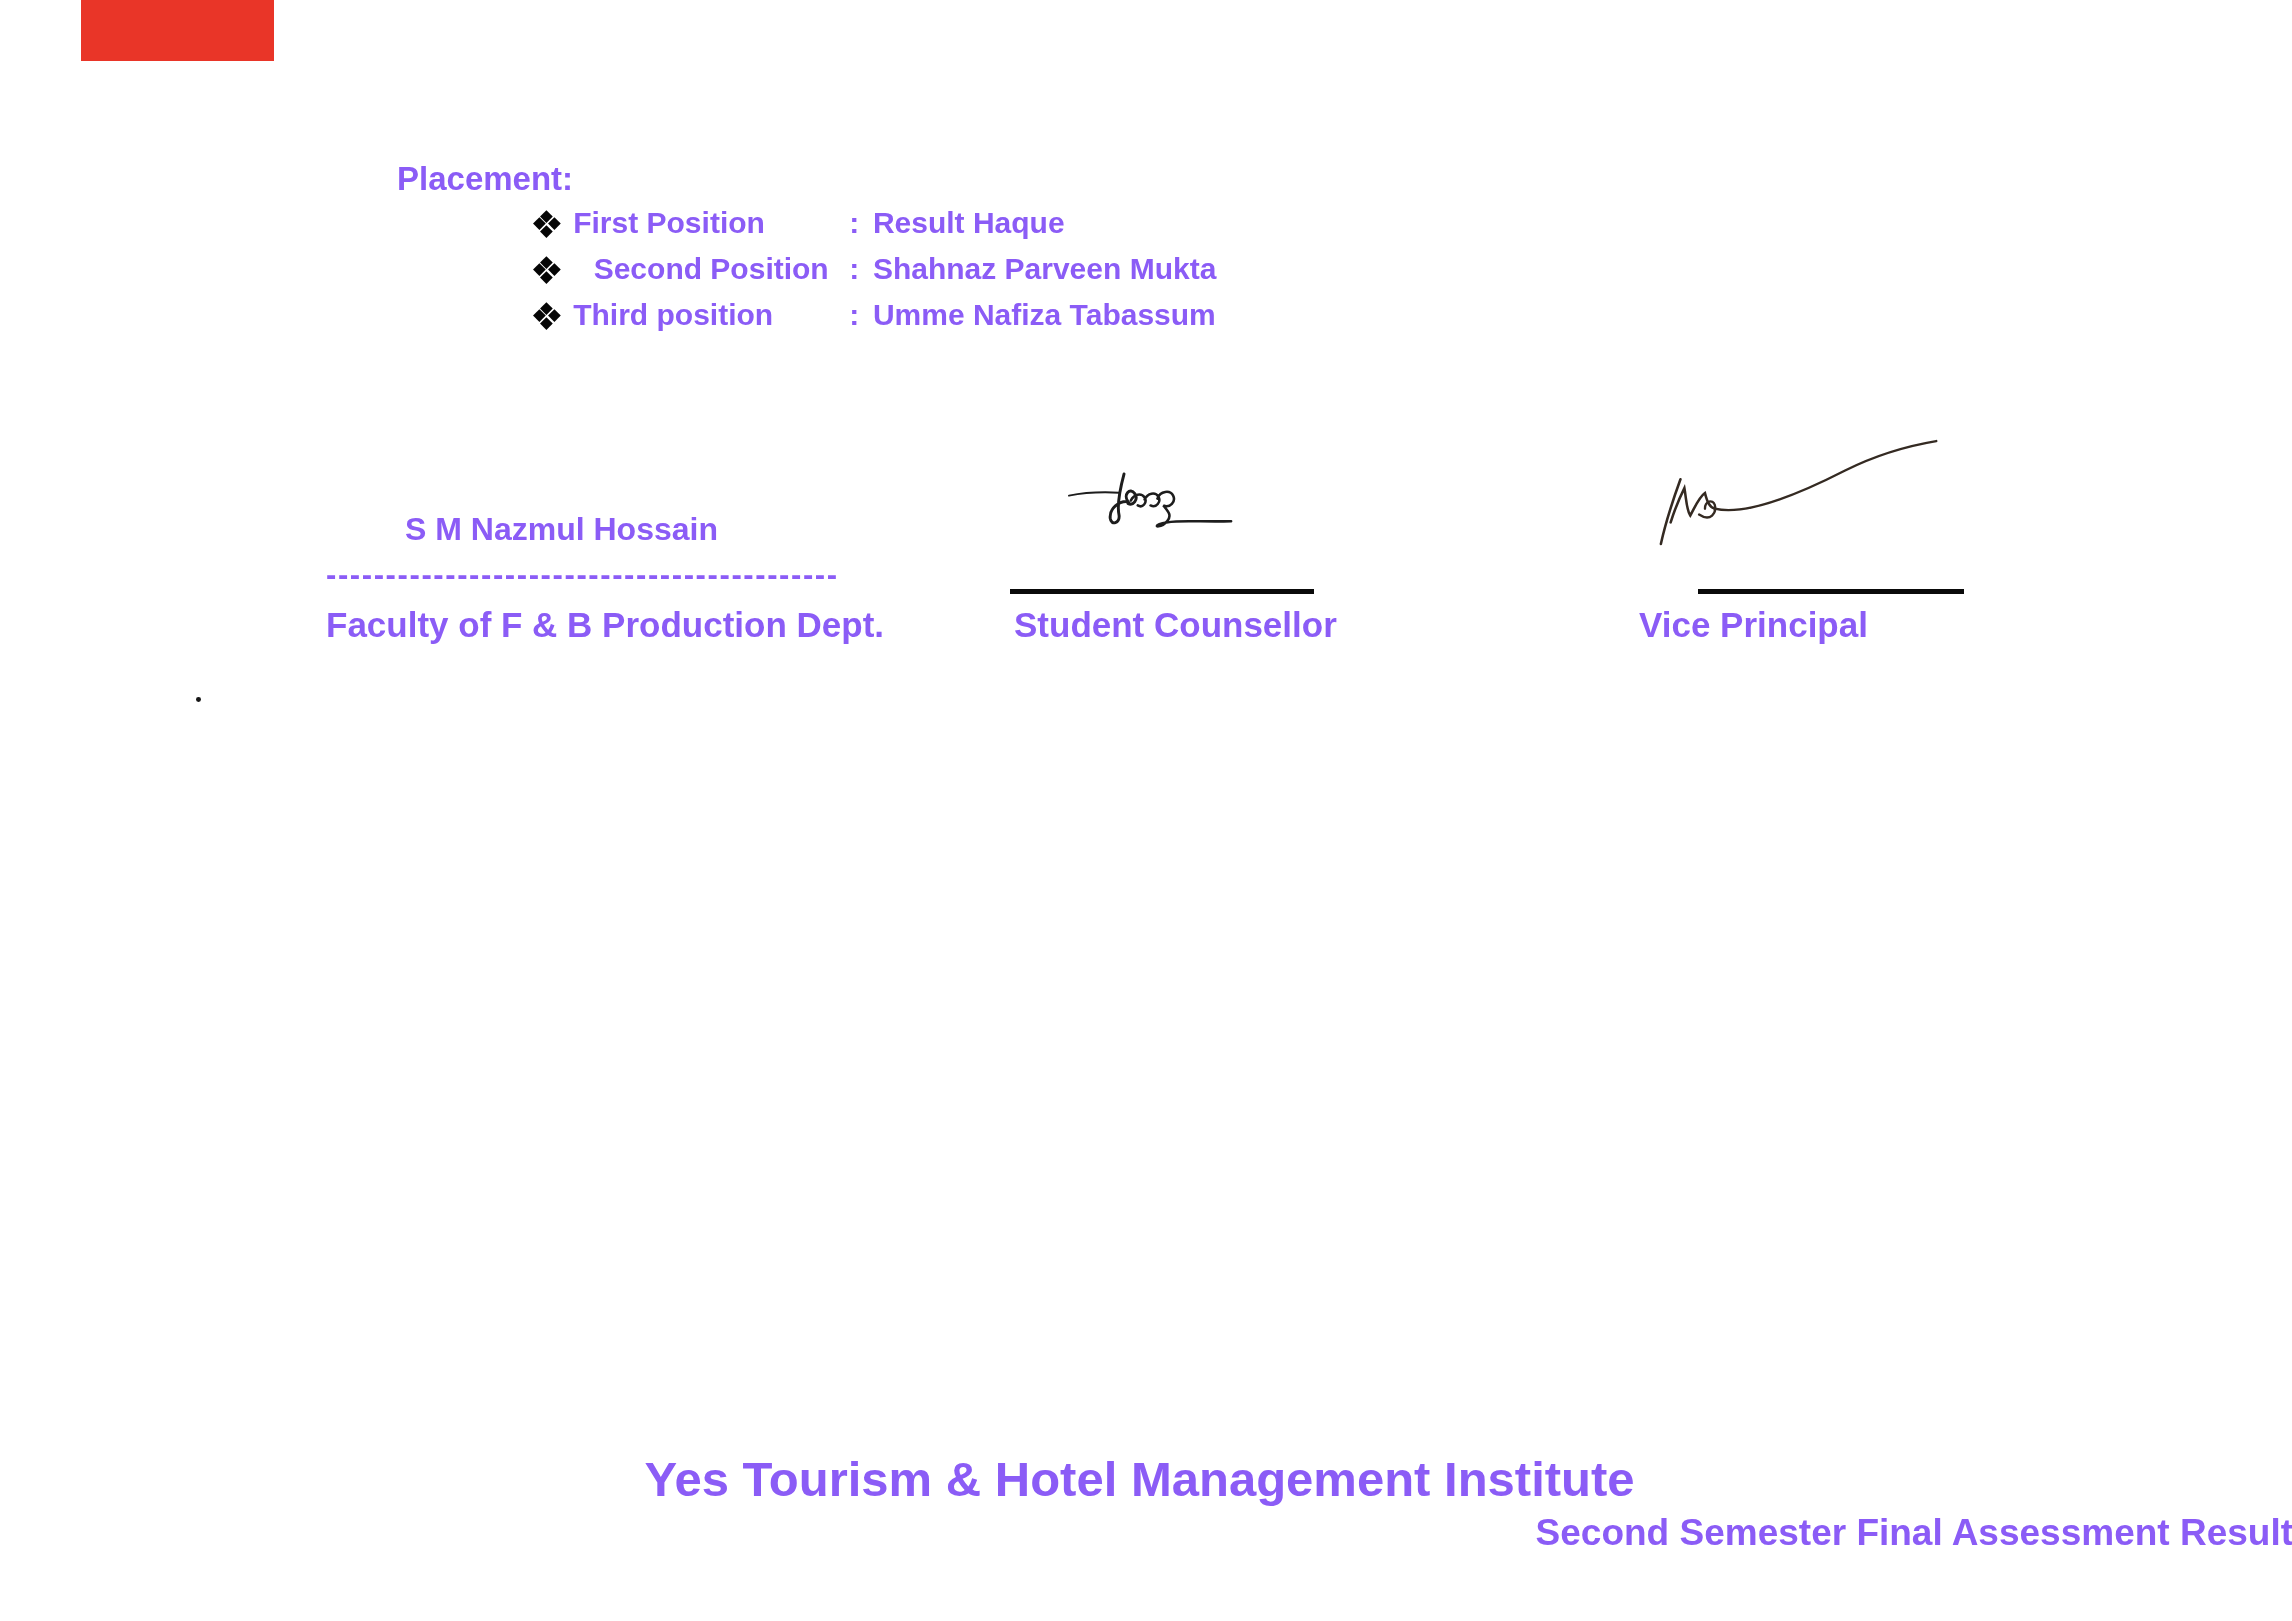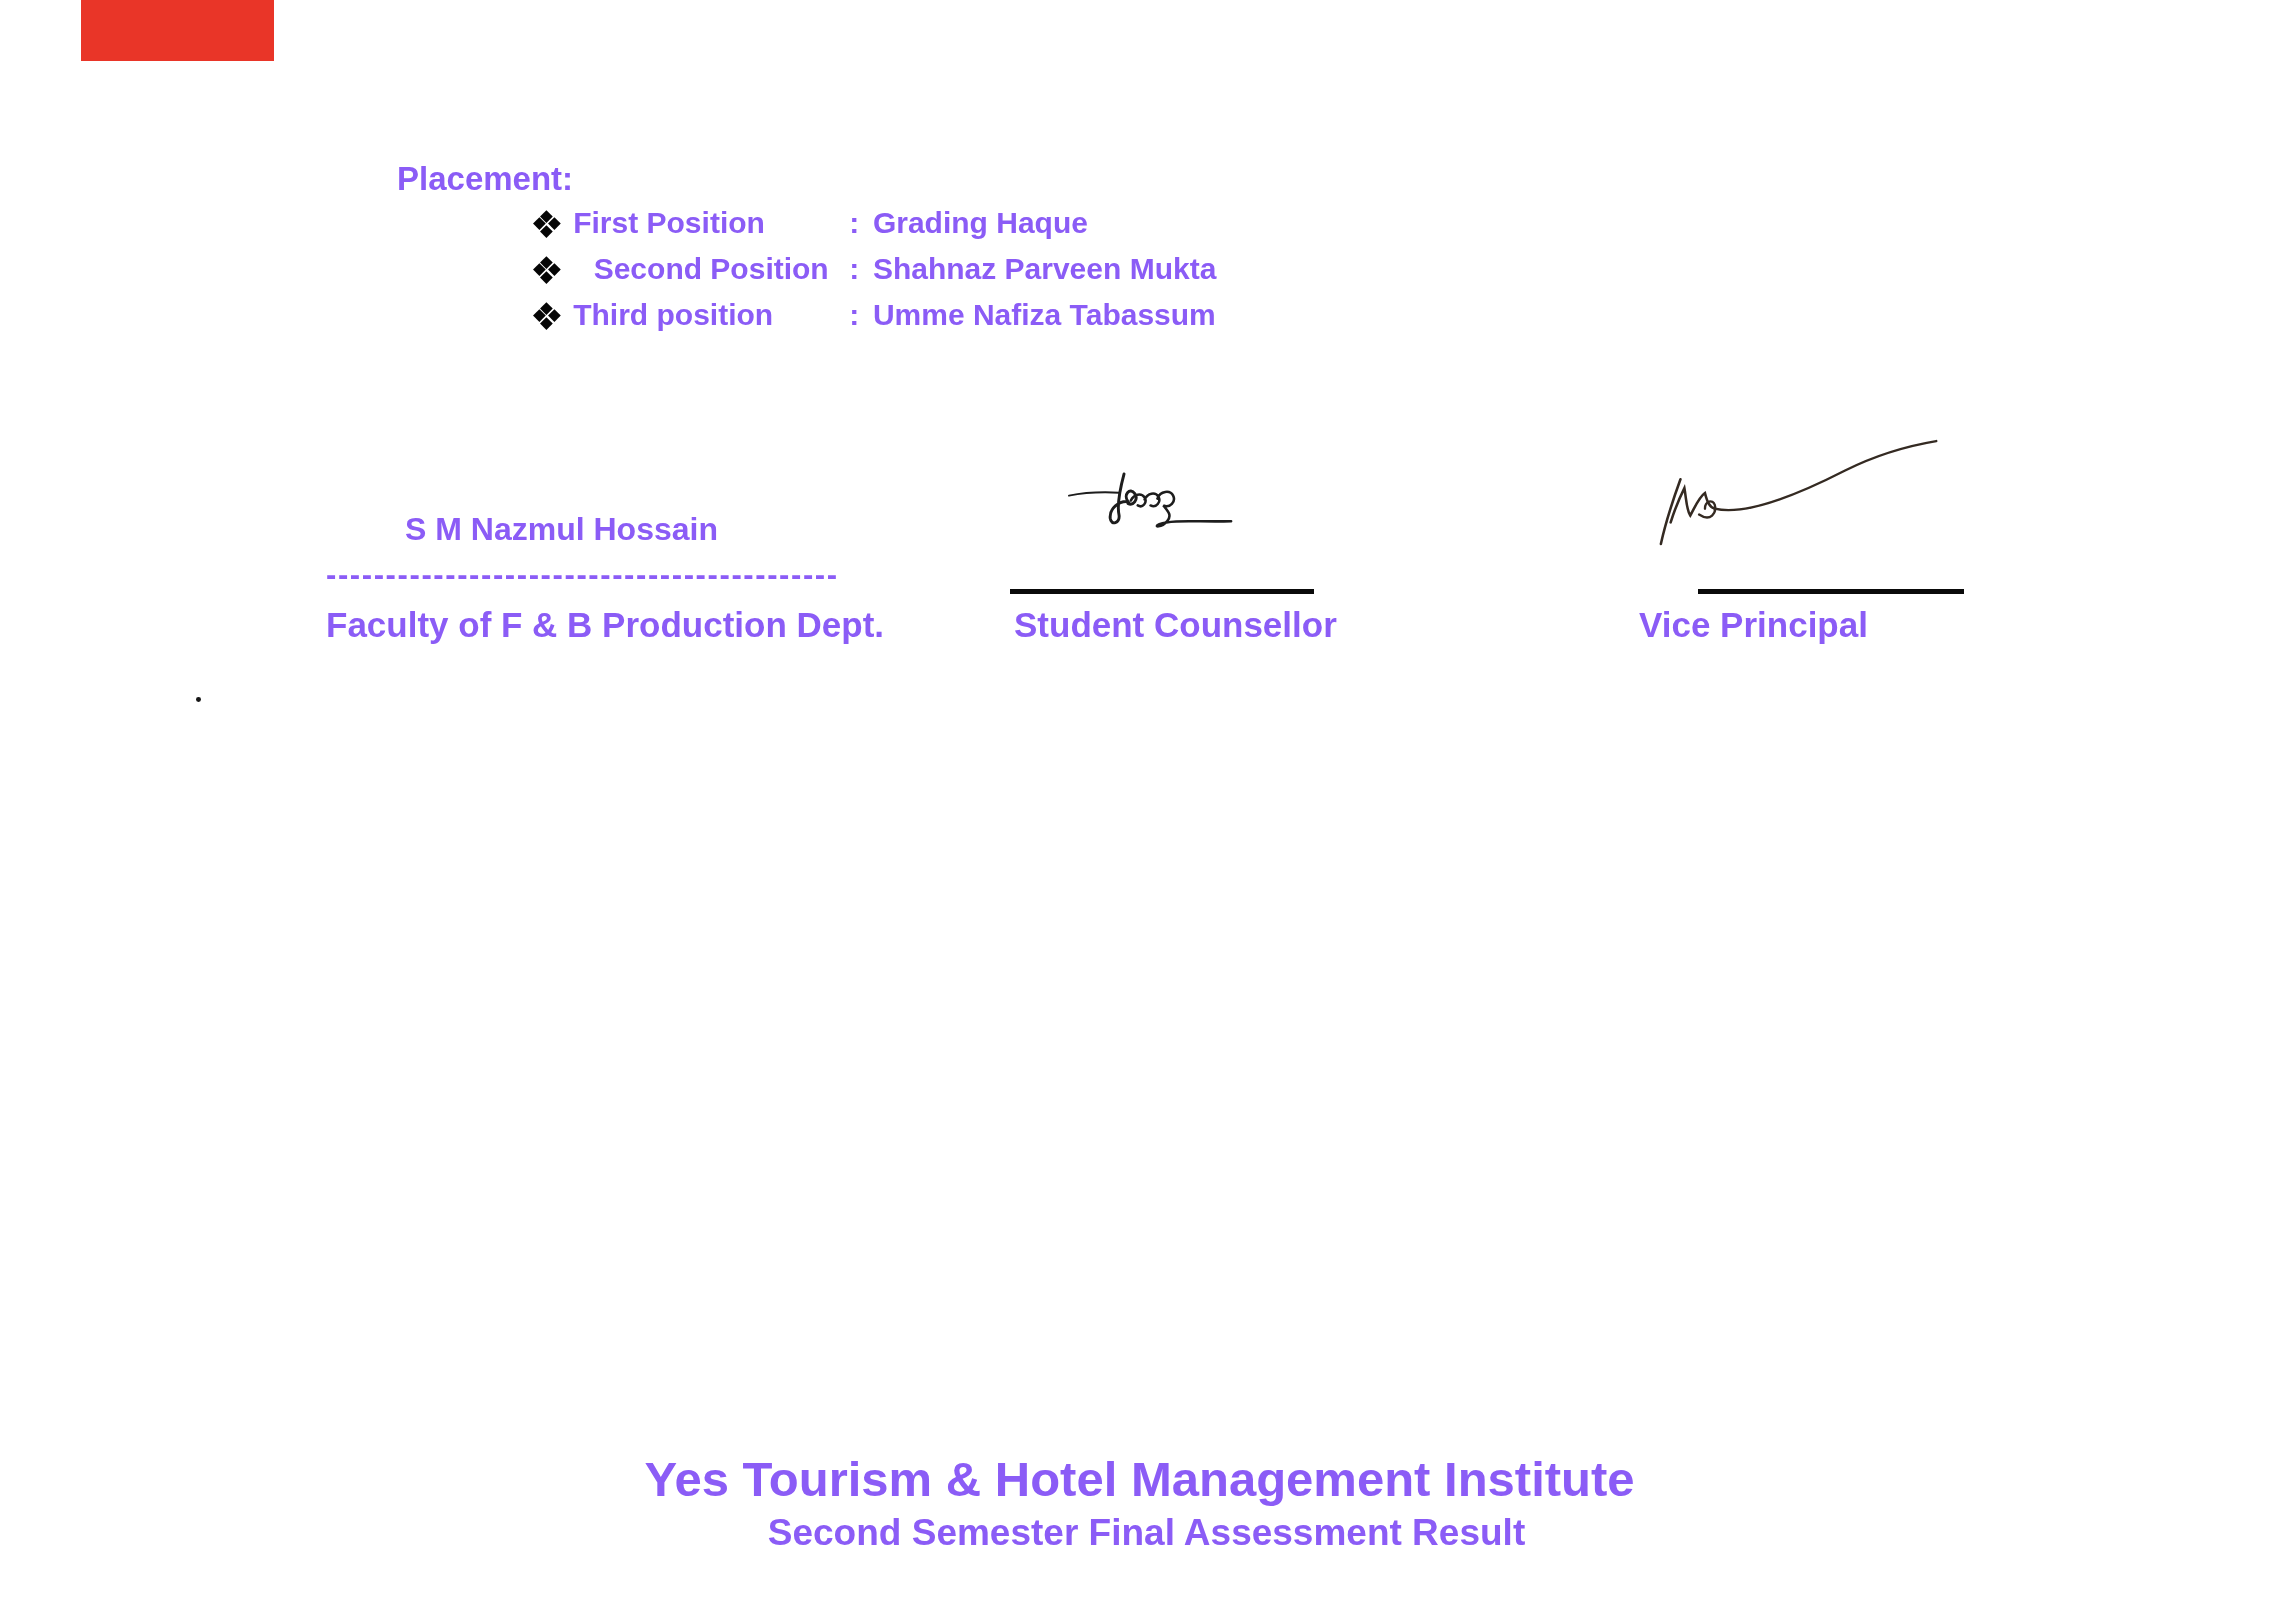--- a/index.html
+++ b/index.html
@@ -50,41 +50,41 @@
   .sig-svg.right{left:1654px;top:436px;}
 
   .stray-dot{left:196px;top:697px;width:4.9px;height:4.9px;border-radius:50%;background:#161616;}
 
   
   .note{left:0;top:812px;width:2293px;text-align:center;font-size:39px;font-weight:700;letter-spacing:-0.3px;white-space:nowrap;}
   .note .u{text-decoration:underline;text-decoration-thickness:3.9px;text-underline-offset:6.9px;}
 
   
   .footer-title{left:0;top:1451px;width:2279px;text-align:center;font-size:49px;font-weight:700;white-space:nowrap;}
-  .footer-sub{left:0;top:1512px;width:2293px;text-align:center;font-size:37px;font-weight:700;white-space:nowrap;}
+  .footer-sub{left:0;top:1512px;width:2293px;text-align:right;font-size:37px;font-weight:700;white-space:nowrap;}
 </style>
 </head>
 <body>
 
 <div id="canvas">
 
   <div class="abs red-mark"></div>
 
   <div class="abs placement-heading">Placement:</div>
 
   <div class="abs bullet-row r1">
     <span class="diamond">
         <i class="t"></i>
         <i class="l"></i>
         <i class="r"></i>
         <i class="b"></i>
       </span>
     <span class="b-label">First Position</span>
     <span class="b-colon">:</span>
-    <span class="b-name">Grading Haque</span>
+    <span class="b-name">Result Haque</span>
   </div>
   <div class="abs bullet-row r2">
     <span class="diamond">
         <i class="t"></i>
         <i class="l"></i>
         <i class="r"></i>
         <i class="b"></i>
       </span>
     <span class="b-label">Second Position</span>
     <span class="b-colon">:</span>

